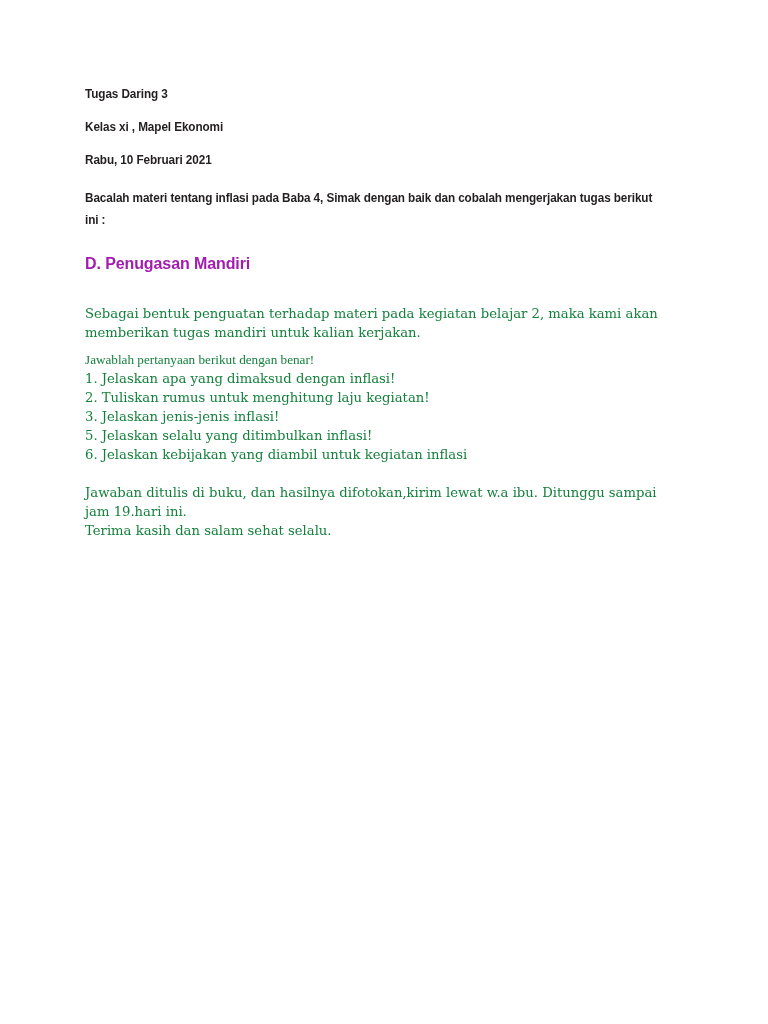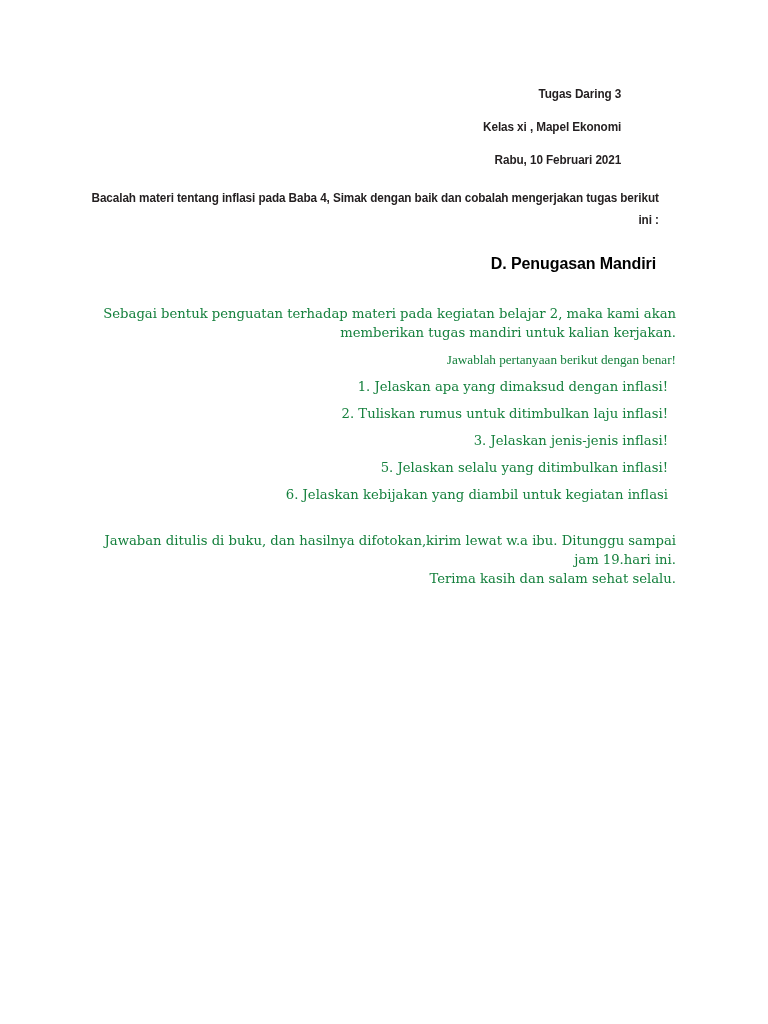--- a/index.html
+++ b/index.html
@@ -11,24 +11,23 @@
   .page {
     position: relative;
     width: 768px;
     height: 1024px;
     background: #ffffff;
     overflow: hidden;
     box-sizing: border-box;
   }
   .content {
     position: absolute;
-    left: 76px;
+    left: 85px;
     top: 88px;
     width: 580px;
-    text-align: right;
   }
 
   
   .meta-line {
     font-family: "Liberation Sans", "DejaVu Sans", sans-serif;
     font-size: 12.5px;
     font-weight: 700;
     color: #231f20;
     line-height: 1.0;
     margin: 0 0 20.5px 0;
@@ -48,21 +47,21 @@
     width: 620px;
     letter-spacing: -0.1px;
     transform: scaleX(0.94);
     transform-origin: left center;
   }
 
   .section-heading {
     font-family: "Liberation Sans", "DejaVu Sans", sans-serif;
     font-size: 16px;
     font-weight: 700;
-    color: #000000;
+    color: #a21caf;
     line-height: 1.0;
     margin: 25px 0 0 0;
     letter-spacing: -0.1px;
   }
 
   
   .body-block {
     font-family: "DejaVu Serif", "Liberation Serif", serif;
     font-size: 13.2px;
     font-weight: 400;
@@ -78,21 +77,21 @@
   .body-para + .body-para { margin-top: 8px; font-family: Liberation Serif, serif; }
 
   .intro-para { margin-top: 32px; }
 
   .task-list {
     list-style: none;
     margin: 0;
     padding: 0;
   }
   .task-item {
-    margin: 8px;
+    margin: 0;
     white-space: nowrap;
   }
   .task-num { }
 
   .spacer-line {
     height: 19px;
   }
 
   .closing-para { margin: 0; width: 600px; }
   .closing-line { margin: 0; }
@@ -117,21 +116,21 @@
 
       <p class="body-para">Jawablah pertanyaan berikut dengan benar!</p>
 
       <ol class="task-list">
         <li class="task-item">
           <span class="task-num">1. </span>
           <span>Jelaskan apa yang dimaksud dengan inflasi!</span>
         </li>
         <li class="task-item">
           <span class="task-num">2. </span>
-          <span>Tuliskan rumus untuk ditimbulkan laju inflasi!</span>
+          <span>Tuliskan rumus untuk menghitung laju kegiatan!</span>
         </li>
         <li class="task-item">
           <span class="task-num">3. </span>
           <span>Jelaskan jenis-jenis inflasi!</span>
         </li>
         <li class="task-item">
           <span class="task-num">5. </span>
           <span>Jelaskan selalu yang ditimbulkan inflasi!</span>
         </li>
         <li class="task-item">

